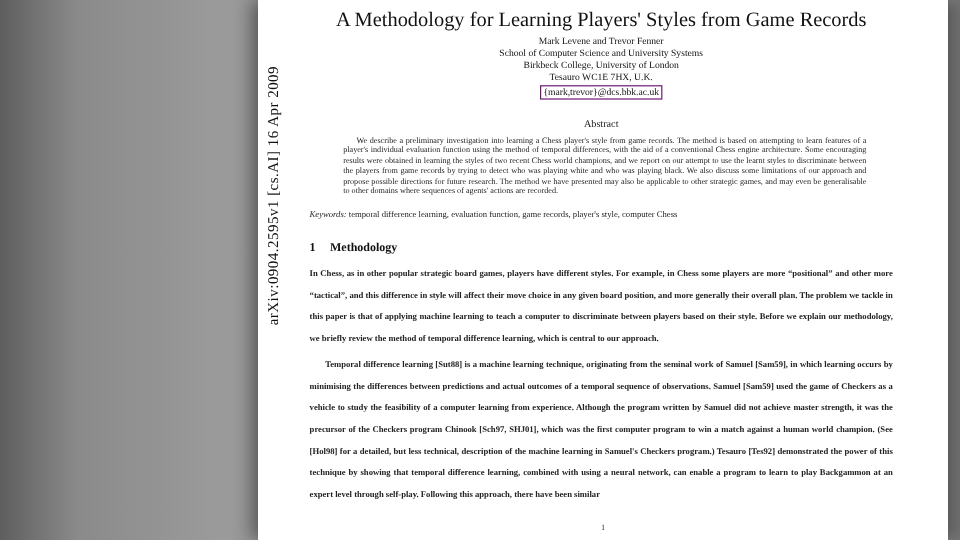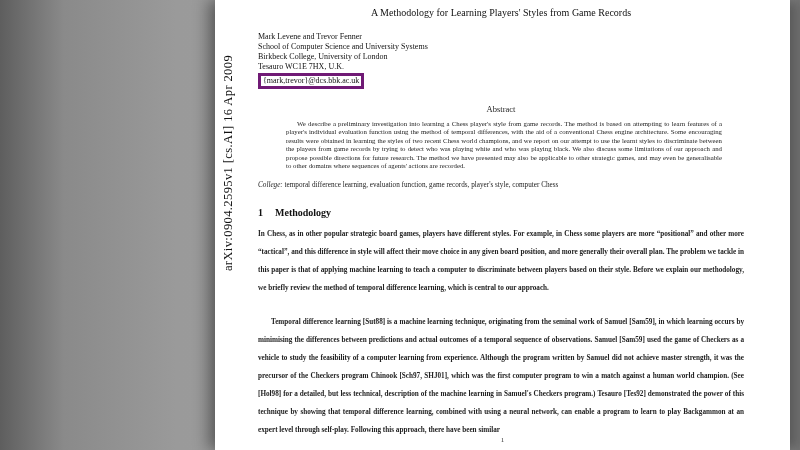--- a/index.html
+++ b/index.html
@@ -19,50 +19,50 @@
     transform:rotate(-90deg);
     text-align:center;font-size:12.5px;letter-spacing:.4px;color:#111;
     white-space:nowrap;
   }
   .content{
     position:absolute;top:0;left:0;right:0;bottom:0;
     padding:5px 46px 0 43px;
     box-sizing:border-box;
   }
   .title{
-    text-align:center;font-size:10px;font-weight:normal;
+    text-align:center;font-size:17px;font-weight:normal;
     margin:2px 0 0 0;color:#111;
   }
   .authors-block{
-    font-size:8px;line-height:10px;margin-top:14px;color:#111;
+    text-align:center;font-size:8px;line-height:10px;margin-top:3px;color:#111;
   }
   .email-link{
     display:inline-block;margin-top:1px;padding:0 2px;
-    border:3px solid #701a75;font-size:8px;color:#111;text-decoration:none;
+    border:1px solid #701a75;font-size:8px;color:#111;text-decoration:none;
   }
   .abstract-heading{
     text-align:center;font-size:8.5px;font-weight:normal;margin-top:15px;
   }
   .abstract-body{
     margin:6px auto 0 28px;width:436px;
     font-size:6.8px;line-height:8.4px;text-align:justify;text-indent:11px;
     color:#222;
   }
   .keywords{
     margin-top:11px;font-size:7.2px;line-height:9.2px;text-align:justify;color:#222;
   }
   .keywords .kw-label{font-style:italic;}
   .section-heading{
     margin-top:16px;font-size:10px;font-weight:bold;color:#111;
   }
   .section-heading .sec-num{margin-right:12px;}
   .body-para{
     margin-top:7px;font-size:7.2px;line-height:18px;text-align:justify;color:#222;font-weight:bold;
   }
-  .body-para.indented{text-indent:13px;margin-top:16px;}
+  .body-para.indented{text-indent:13px;margin-top:4px;}
   .page-number{
     position:absolute;bottom:6px;left:0;right:0;text-align:center;
     font-size:7px;color:#333;
   }
 </style>
 </head>
 <body>
 
 <div class="page">
 
@@ -80,21 +80,21 @@
       <div>
         <span class="email-link">{mark,trevor}@dcs.bbk.ac.uk</span>
       </div>
     </div>
 
     <div class="abstract-heading">Abstract</div>
 
     <div class="abstract-body">We describe a preliminary investigation into learning a Chess player's style from game records. The method is based on attempting to learn features of a player's individual evaluation function using the method of temporal differences, with the aid of a conventional Chess engine architecture. Some encouraging results were obtained in learning the styles of two recent Chess world champions, and we report on our attempt to use the learnt styles to discriminate between the players from game records by trying to detect who was playing white and who was playing black. We also discuss some limitations of our approach and propose possible directions for future research. The method we have presented may also be applicable to other strategic games, and may even be generalisable to other domains where sequences of agents' actions are recorded.</div>
 
     <div class="keywords">
-      <span class="kw-label">College:</span><span> temporal difference learning, evaluation function, game records, player's style, computer Chess</span>
+      <span class="kw-label">Keywords:</span><span> temporal difference learning, evaluation function, game records, player's style, computer Chess</span>
     </div>
 
     <div class="section-heading">
       <span class="sec-num">1</span><span>Methodology</span>
     </div>
 
     <div class="body-para">In Chess, as in other popular strategic board games, players have different styles. For example, in Chess some players are more “positional” and other more “tactical”, and this difference in style will affect their move choice in any given board position, and more generally their overall plan. The problem we tackle in this paper is that of applying machine learning to teach a computer to discriminate between players based on their style. Before we explain our methodology, we briefly review the method of temporal difference learning, which is central to our approach.</div>
 
     <div class="body-para indented">Temporal difference learning [Sut88] is a machine learning technique, originating from the seminal work of Samuel [Sam59], in which learning occurs by minimising the differences between predictions and actual outcomes of a temporal sequence of observations. Samuel [Sam59] used the game of Checkers as a vehicle to study the feasibility of a computer learning from experience. Although the program written by Samuel did not achieve master strength, it was the precursor of the Checkers program Chinook [Sch97, SHJ01], which was the first computer program to win a match against a human world champion. (See [Hol98] for a detailed, but less technical, description of the machine learning in Samuel's Checkers program.) Tesauro [Tes92] demonstrated the power of this technique by showing that temporal difference learning, combined with using a neural network, can enable a program to learn to play Backgammon at an expert level through self-play. Following this approach, there have been similar</div>
 

